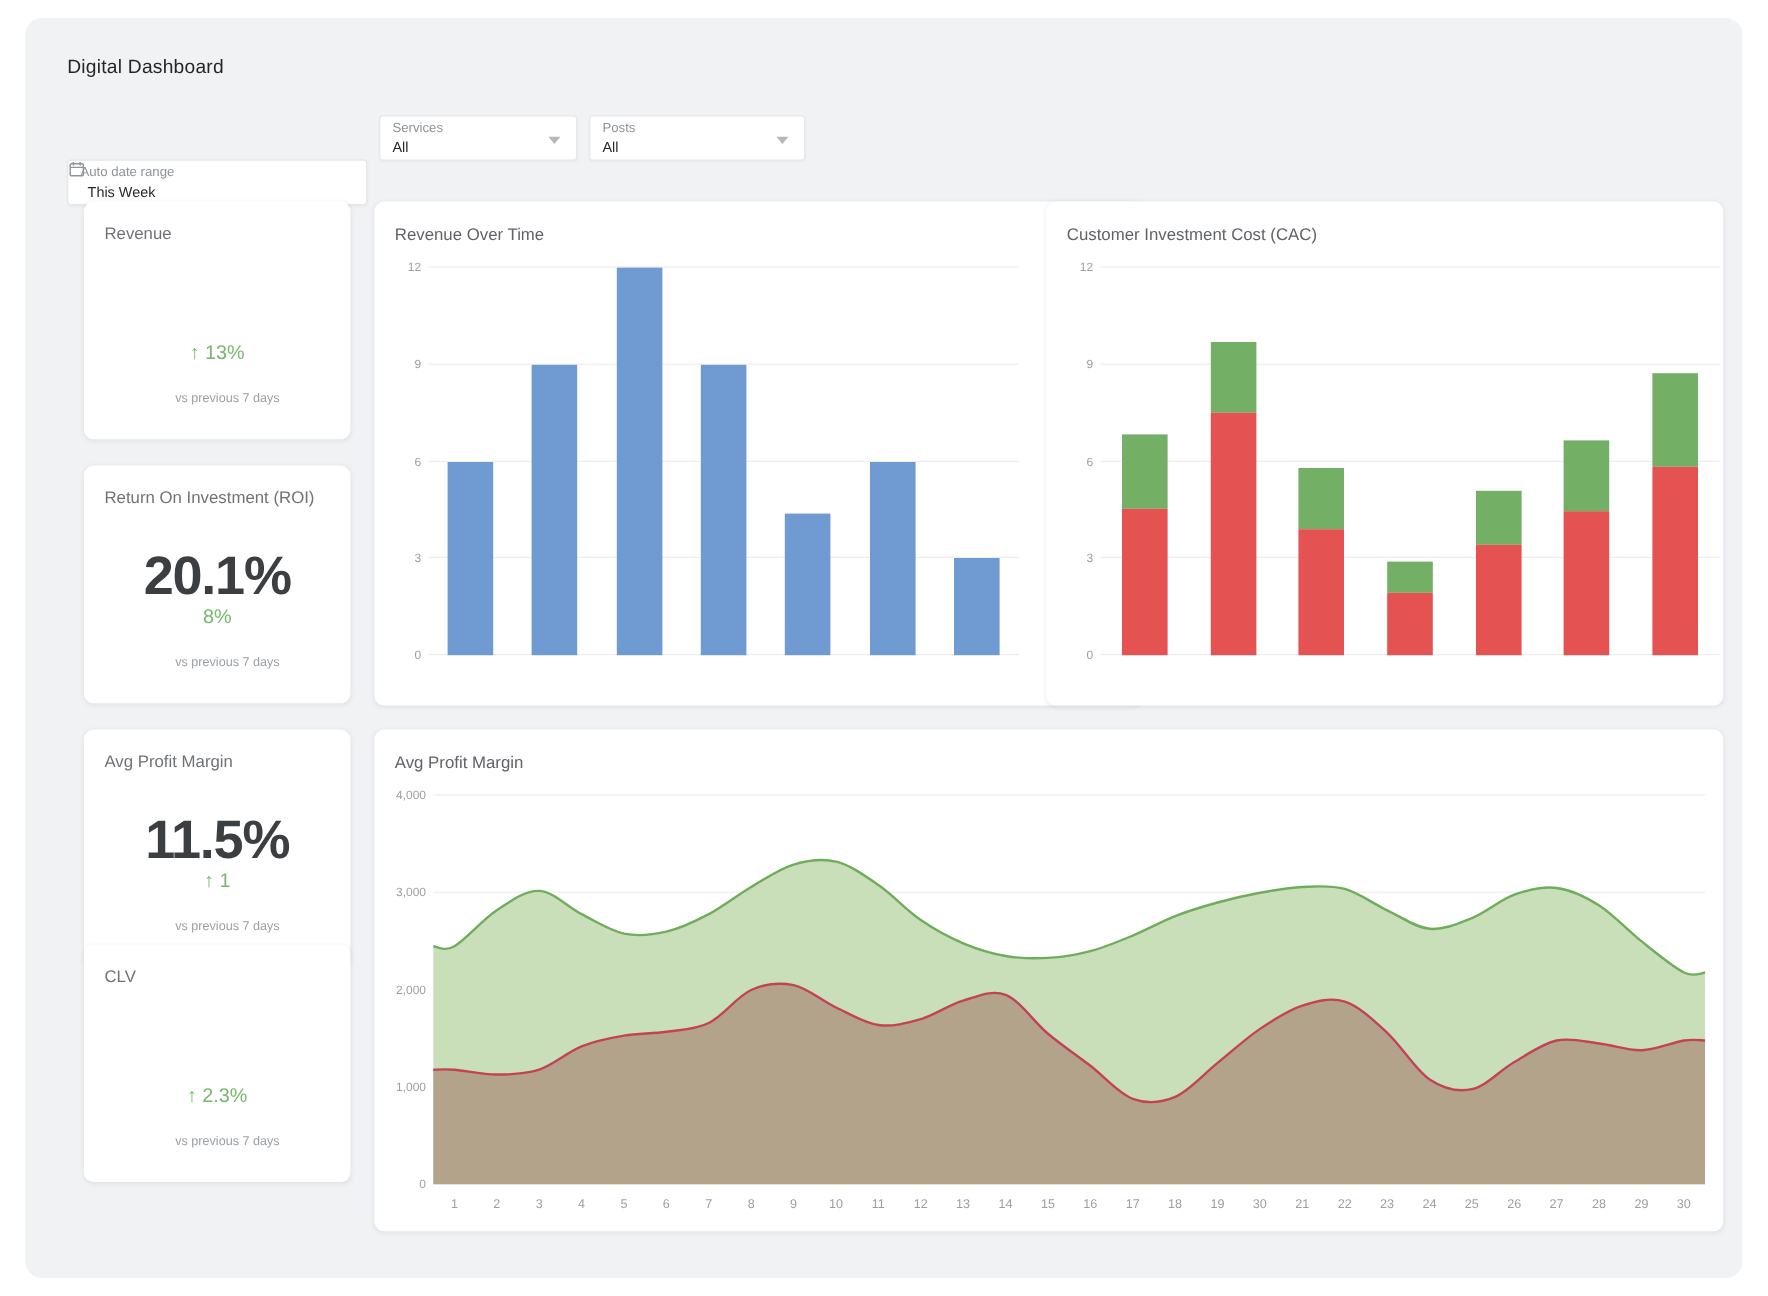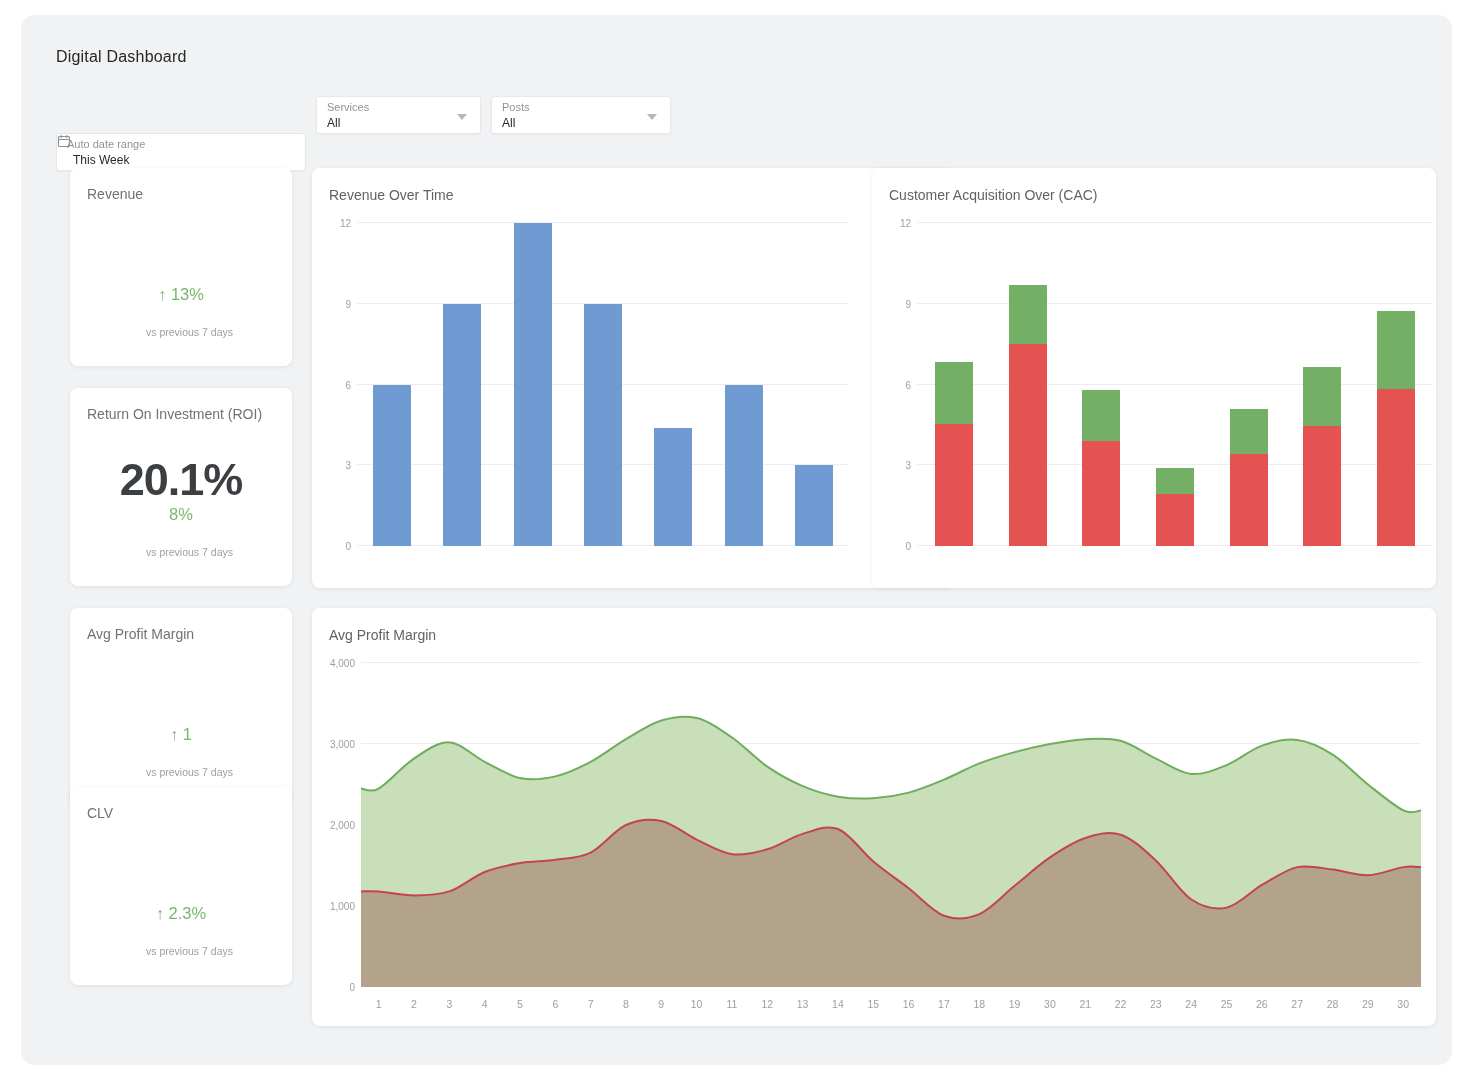--- a/index.html
+++ b/index.html
@@ -91,20 +91,21 @@
       <div class="knote">vs previous 7 days</div>
     </div>
     <div class="card kpi" id="kpi-1">
       <div class="klabel">Return On Investment (ROI)</div>
       <div class="kvalue">20.1%</div>
       <div class="kdelta">8%</div>
       <div class="knote">vs previous 7 days</div>
     </div>
     <div class="card kpi" id="kpi-2">
       <div class="klabel">Avg Profit Margin</div>
+      <div class="kvalue">11.5%</div>
       <div class="kdelta">↑ 1</div>
       <div class="knote">vs previous 7 days</div>
     </div>
     <div class="card kpi" id="kpi-3">
       <div class="klabel">CLV</div>
       <div class="kdelta">↑ 2.3%</div>
       <div class="knote">vs previous 7 days</div>
     </div>
 
     <div class="card" id="card-rot">
@@ -154,21 +155,21 @@
             <div class="bar-slot">
               <div class="bar-stack">
                 <div class="bar-seg" style="height: 25%; background: rgb(111, 155, 210);"></div>
               </div>
             </div>
           </div>
         </div>
     </div>
 
     <div class="card" id="card-cac">
-      <div class="chart-title">Customer Acquisition Over (CAC)</div>
+      <div class="chart-title">Customer Investment Cost (CAC)</div>
       <div class="plot" id="plot-cac">
           <div class="gridline" style="bottom: 0%;"></div>
           <div class="ytick" style="bottom: calc(0% - 6px);">0</div>
           <div class="gridline" style="bottom: 25%;"></div>
           <div class="ytick" style="bottom: calc(25% - 6px);">3</div>
           <div class="gridline" style="bottom: 50%;"></div>
           <div class="ytick" style="bottom: calc(50% - 6px);">6</div>
           <div class="gridline" style="bottom: 75%;"></div>
           <div class="ytick" style="bottom: calc(75% - 6px);">9</div>
           <div class="gridline" style="bottom: 100%;"></div>

